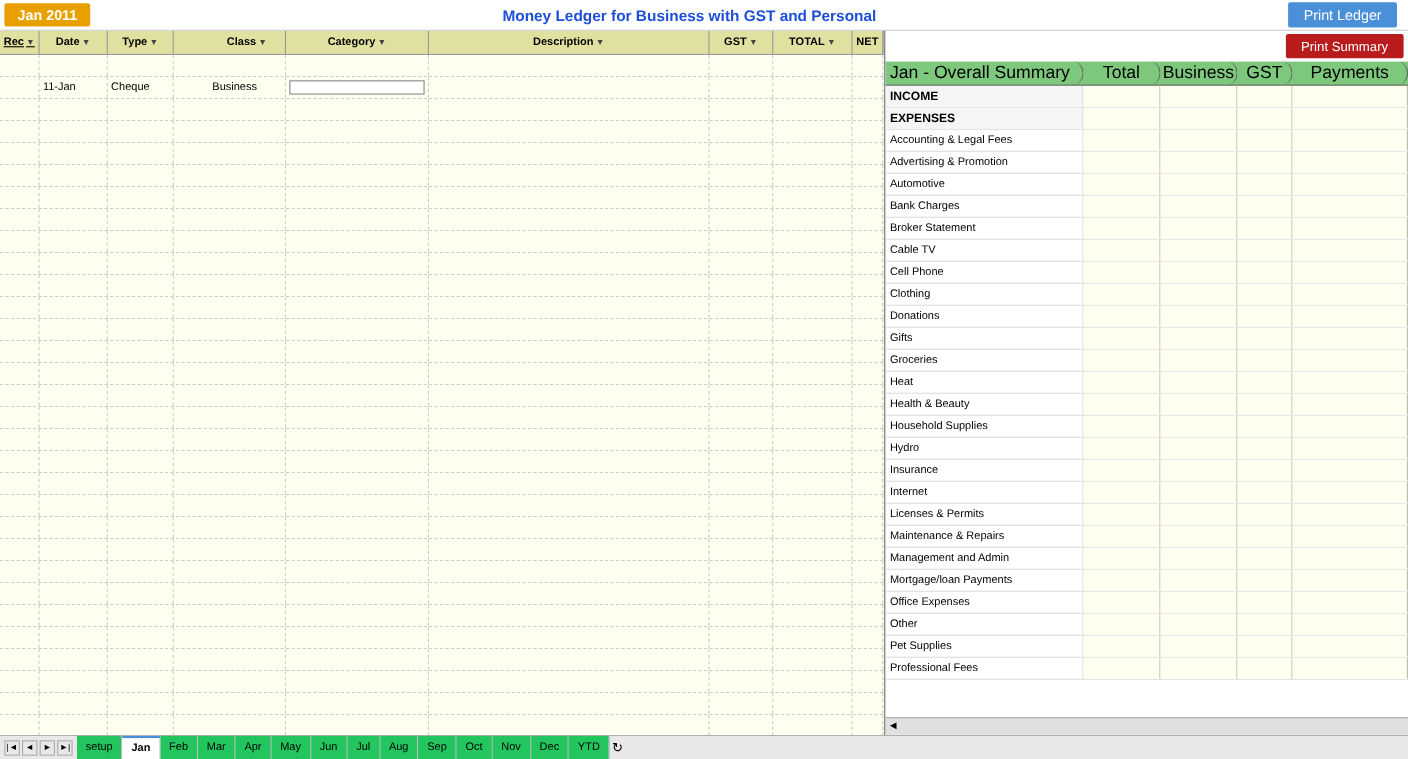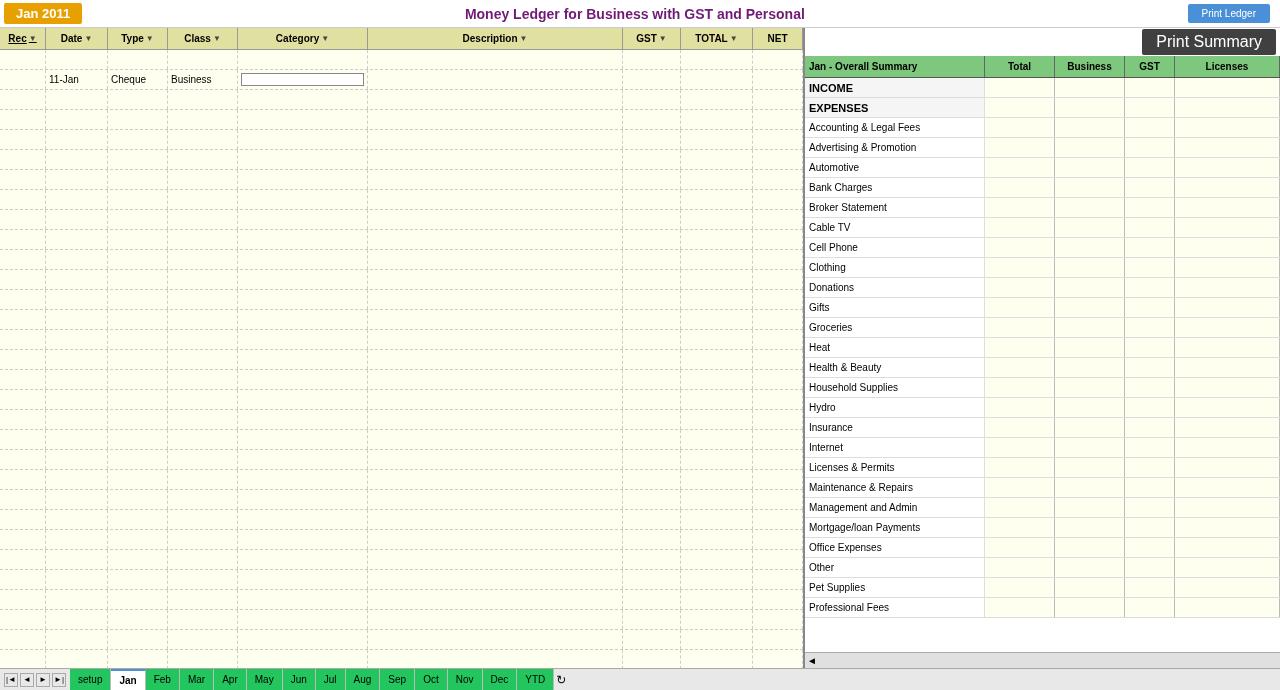--- a/index.html
+++ b/index.html
@@ -28,28 +28,28 @@
       font-size: 13px;
       padding: 3px 12px;
       margin-left: 4px;
       border-radius: 2px;
     }
     .ledger-title {
       flex: 1;
       text-align: center;
       font-size: 14px;
       font-weight: bold;
-      color: #701a75;
+      color: #1d4ed8;
     }
     .print-ledger-btn {
       background: #4a90d9;
       color: #fff;
       border: none;
       padding: 4px 14px;
-      font-size: 10px;
+      font-size: 13px;
       cursor: pointer;
       margin-right: 10px;
       border-radius: 2px;
     }
 
     
     .main-layout {
       display: flex;
       height: calc(690px - 28px - 22px);
     }
@@ -74,24 +74,24 @@
       padding: 2px 3px;
       font-weight: bold;
       font-size: 10px;
       display: flex;
       align-items: center;
       justify-content: center;
       height: 100%;
       cursor: pointer;
       white-space: nowrap;
     }
-    .col-rec   { width: 46px; text-decoration: underline; }
+    .col-rec   { width: 36px; text-decoration: underline; }
     .col-date  { width: 62px; }
     .col-type  { width: 60px; }
-    .col-class { width: 70px; }
+    .col-class { width: 70px; margin-left: 32px; }
     .col-cat   { width: 130px; }
     .col-desc  { width: 255px; }
     .col-gst   { width: 58px; }
     .col-total { width: 72px; }
     .col-net   { width: 60px; flex: 1; }
 
     .dropdown-arrow {
       font-size: 8px;
       margin-left: 2px;
       color: #444;
@@ -139,43 +139,44 @@
       background: #fff;
       height: 28px;
       padding: 0 4px;
     }
     .summary-title {
       font-size: 14px;
       font-weight: normal;
       margin-top: 37px;
     }
     .print-summary-btn {
-      background: #404040;
+      background: #b91c1c;
       color: #fff;
       border: none;
       padding: 4px 14px;
-      font-size: 16px;
+      font-size: 12px;
       cursor: pointer;
       border-radius: 2px;
     }
     .summary-header {
       display: flex;
       background: #7dc87d;
       border-bottom: 1px solid #555;
       height: 22px;
       align-items: center;
     }
     .summary-header .sh-col {
       border-right: 1px solid #666;
       padding: 2px 4px;
-      font-weight: bold;
-      font-size: 10px;
+      font-weight: normal;
+      font-size: 16px;
       display: flex;
       align-items: center;
       height: 100%;
+      border-radius: 10px;
     }
     .sh-label { width: 180px; }
     .sh-total { width: 70px; justify-content: center; }
     .sh-business { width: 70px; justify-content: center; }
     .sh-gst { width: 50px; justify-content: center; }
     .sh-personal { flex: 1; justify-content: center; }
 
     .summary-body {
       flex: 1;
       overflow-y: auto;
@@ -681,21 +682,21 @@
       <div class="sh-col sh-total">
         <span>Total</span>
       </div>
       <div class="sh-col sh-business">
         <span>Business</span>
       </div>
       <div class="sh-col sh-gst">
         <span>GST</span>
       </div>
       <div class="sh-col sh-personal">
-        <span>Licenses</span>
+        <span>Payments</span>
       </div>
     </div>
 
     <div class="summary-body" id="summary-body">
     <div class="summary-row">
           <div class="summary-cell sh-label section-label">INCOME</div>
           <div class="summary-cell sh-total"></div>
           <div class="summary-cell sh-business"></div>
           <div class="summary-cell sh-gst"></div>
           <div class="summary-cell sh-personal"></div>

